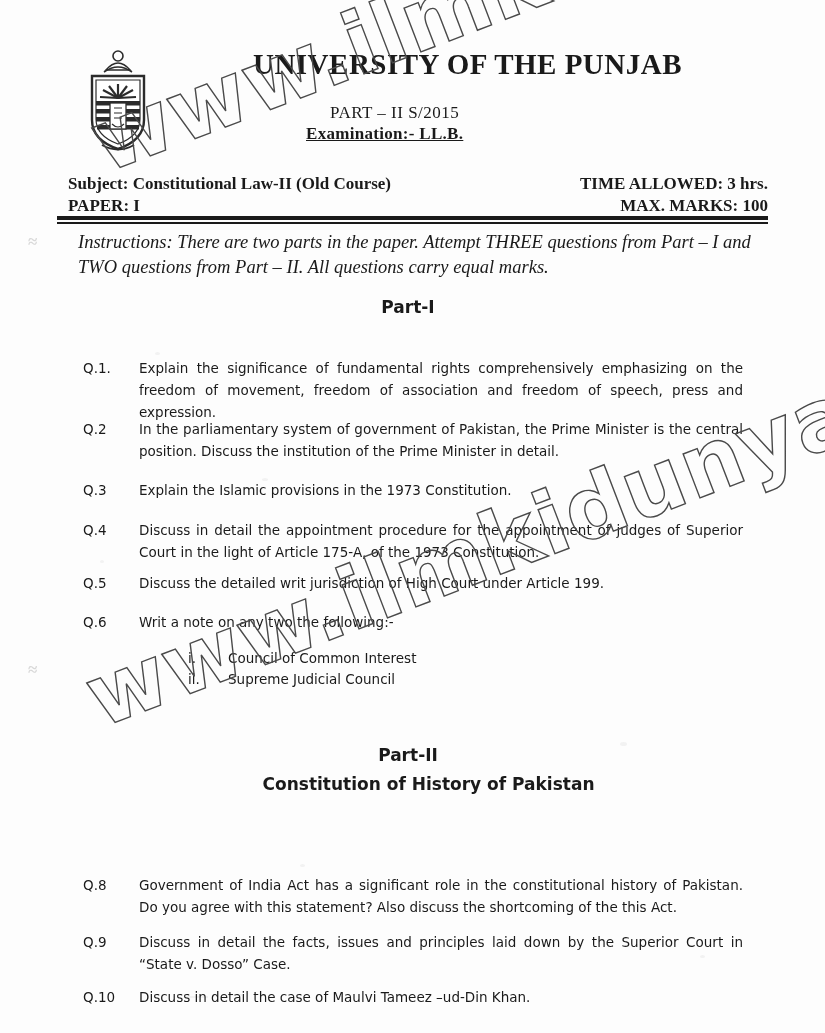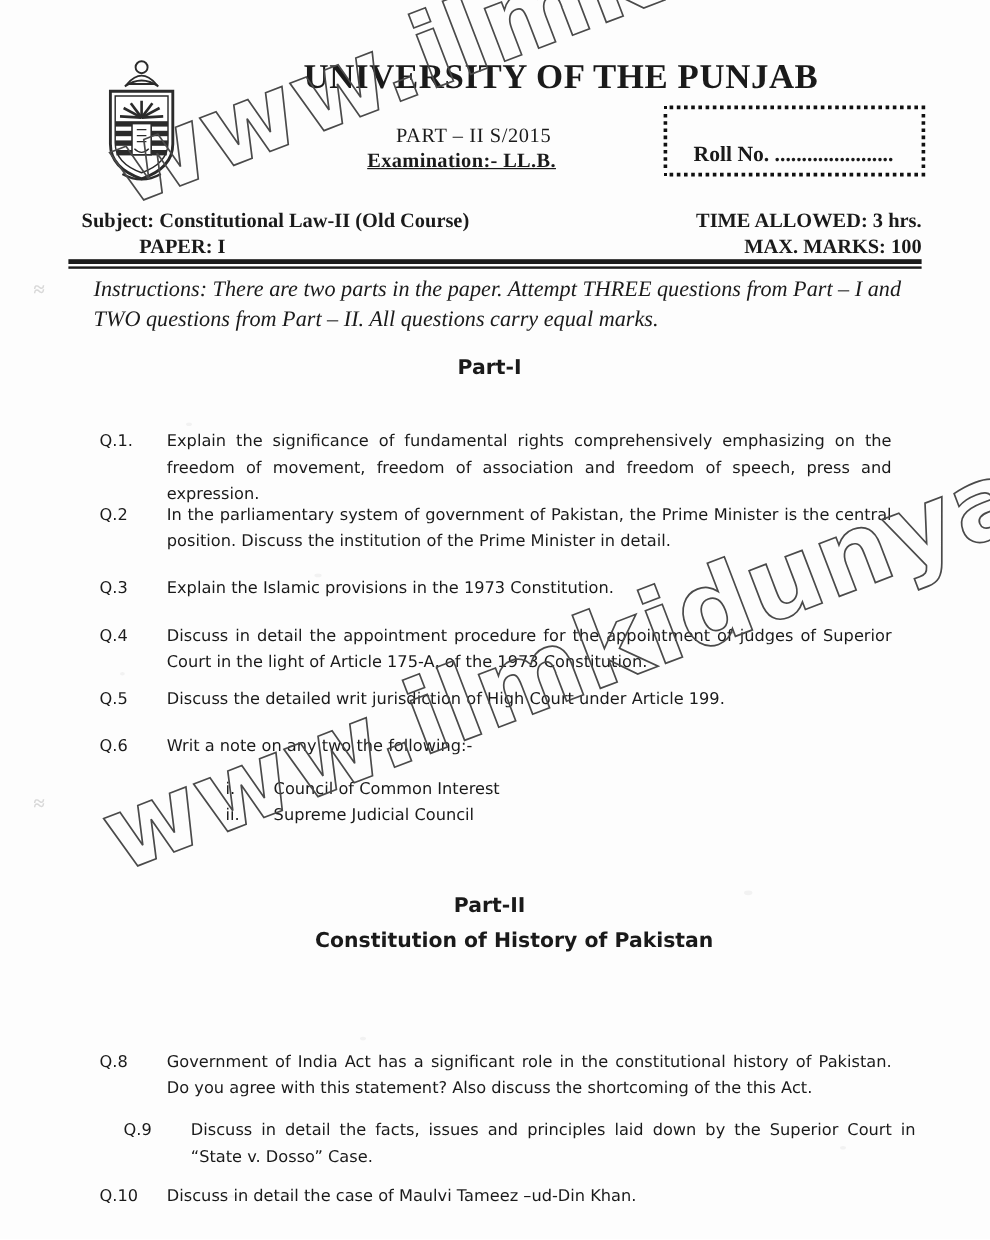--- a/index.html
+++ b/index.html
@@ -132,21 +132,20 @@
     font-size: 17px;
     text-align: right;
   }
   .paper-line {
     position: absolute;
     left: 68px;
     top: 196px;
     font-family: "Liberation Serif", serif;
     font-weight: bold;
     font-size: 17px;
-    margin-left: 48px;
   }
   .time-line {
     position: absolute;
     right: 57px;
     top: 174px;
     font-family: "Liberation Serif", serif;
     font-weight: bold;
     font-size: 17px;
   }
   .marks-line {
@@ -307,23 +306,20 @@
     <path d="M36 62 L44 62 M36 67 L44 67 M36 72 L44 72" stroke="#2b2b2b" stroke-width="1.1"></path>
     <path d="M34 78 Q40 84 46 78" fill="none" stroke="#2b2b2b" stroke-width="1.1"></path>
 
     <path d="M24 99 Q40 108 56 99" fill="none" stroke="#2b2b2b" stroke-width="2"></path>
   </svg>
 
   <div class="uni-title">UNIVERSITY OF THE PUNJAB</div>
   <div class="part-line">PART – II    S/2015</div>
   <div class="exam-line">Examination:- LL.B.</div>
 
-  <div class="rollno-box">
-    <div class="rollno-text">Roll No. ......................</div>
-  </div>
 
   <div class="subject-line">Subject: Constitutional Law-II (Old Course)</div>
   <div class="paper-line">PAPER: I</div>
   <div class="time-line">TIME ALLOWED: 3 hrs.</div>
   <div class="marks-line">MAX. MARKS: 100</div>
 
   <div class="rule-thick"></div>
   <div class="rule-thin"></div>
 
   <div class="instructions">Instructions: There are two parts in the paper. Attempt THREE questions from Part – I and TWO questions from Part – II. All questions carry equal marks.</div>
@@ -373,21 +369,21 @@
 
   <div class="part-heading" id="part2-heading">Part-II</div>
   <div id="part2-subheading">Constitution of History of Pakistan</div>
 
 
   <div class="question" style="top:874px;">
     <div class="q-num">Q.8</div>
     <div class="q-text">Government of India Act has a significant role in the constitutional history of Pakistan. Do you agree with this statement? Also discuss the shortcoming of the this Act.</div>
   </div>
 
-  <div class="question" style="top:931px;margin-left:20px;">
+  <div class="question" style="top:931px;">
     <div class="q-num">Q.9</div>
     <div class="q-text">Discuss in detail the facts, issues and principles laid down by the Superior Court in “State v. Dosso” Case.</div>
   </div>
 
   <div class="question" style="top:986px;">
     <div class="q-num">Q.10</div>
     <div class="q-text nojustify">Discuss in detail the case of Maulvi Tameez –ud-Din Khan.</div>
   </div>
 
   <div class="watermark" id="wm-top">www.ilmkidunya.com</div>

